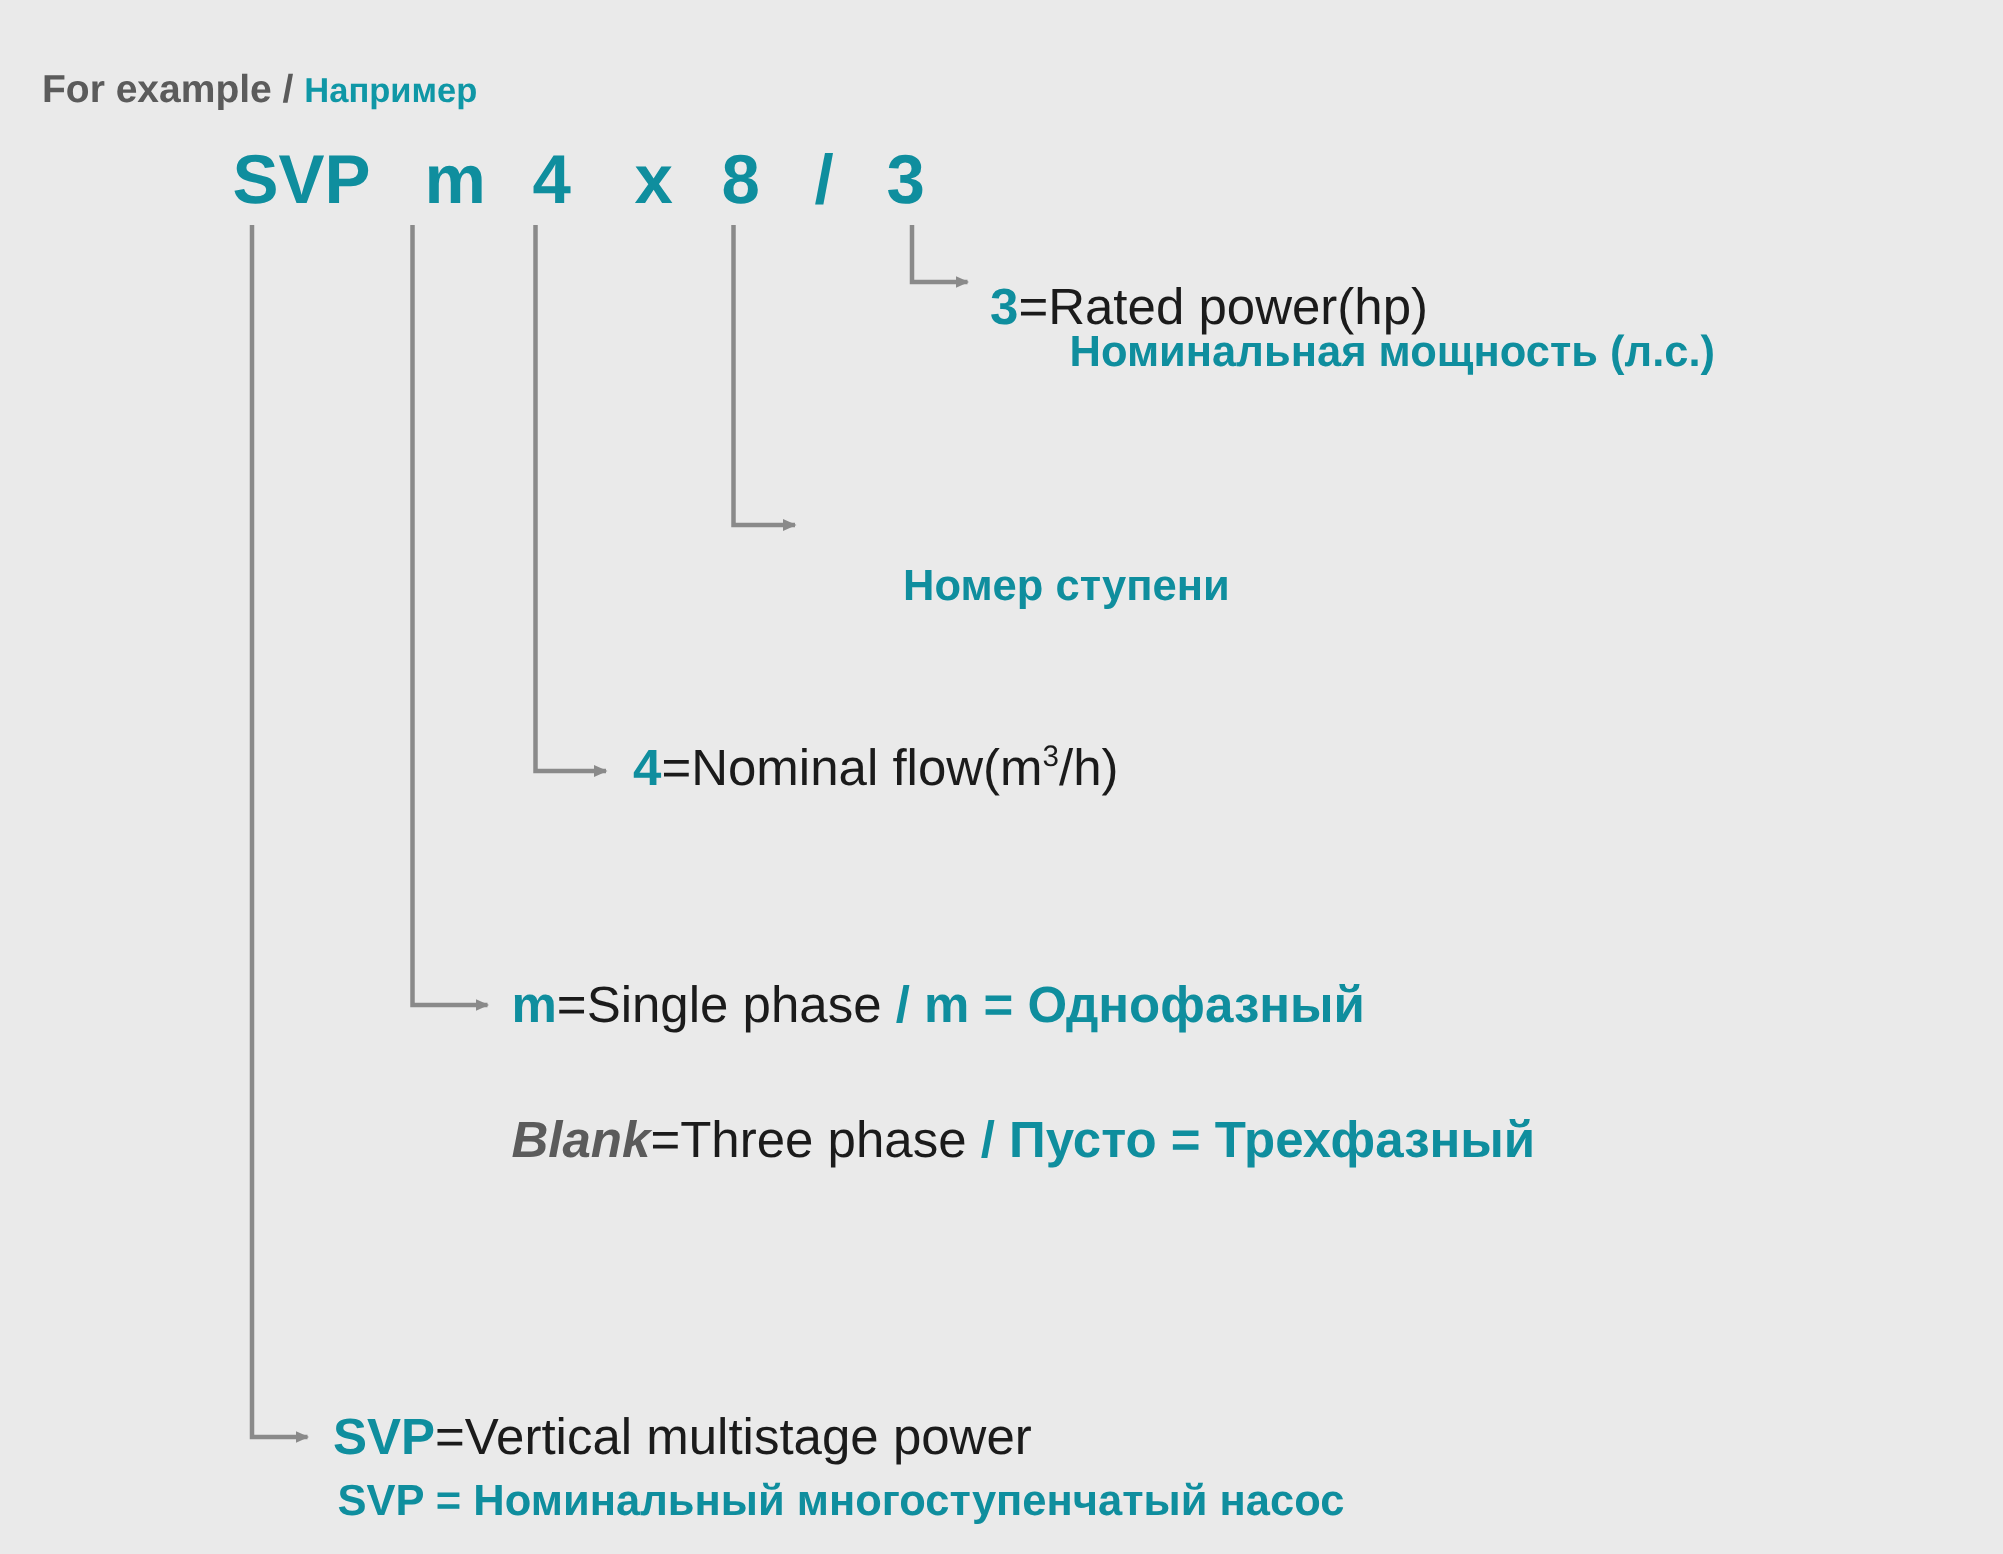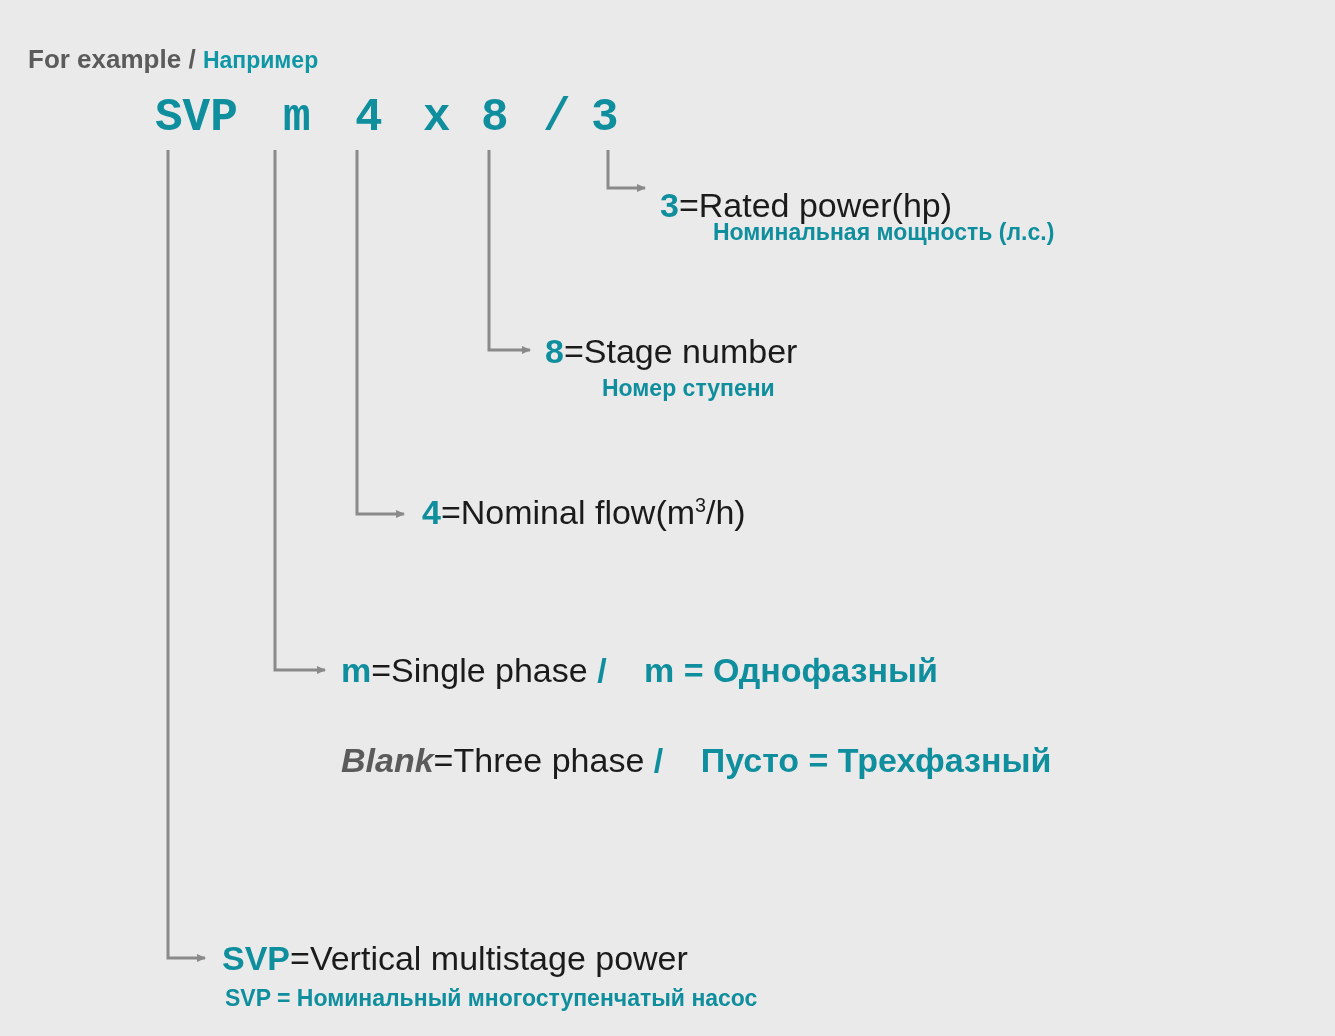--- a/index.html
+++ b/index.html
@@ -39,21 +39,20 @@
   #hdr .sep { color: #5b5b5b; font-weight: bold; }
   #hdr .ru { color: #0f97a6; font-weight: bold; font-size: 23px; }
 
   
   #code {
     left: 155px; top: 92px;
     font-size: 46px;
     font-weight: bold;
     color: #0f8e9e;
     letter-spacing: 0px;
-    font-family: Liberation Mono, monospace;
   }
   #code span { display: inline-block; }
   .c-svp { width: 128px; }
   .c-m   { width: 72px; }
   .c-4   { width: 68px; }
   .c-x   { width: 58px; }
   .c-8   { width: 62px; }
   .c-sl  { width: 48px; }
 
   
@@ -71,24 +70,23 @@
     font-weight: bold;
     font-style: italic;
   }
   .desc-en .slash {
     color: #0f8e9e;
     font-weight: bold;
   }
   .desc-en .inline-ru {
     color: #0f8e9e;
     font-weight: bold;
-    margin-left: 28px;
   }
   .desc-ru {
-    font-size: 23px;
+    font-size: 29px;
     color: #0f8e9e;
     font-weight: bold;
   }
   sup {
     font-size: 0.58em;
     vertical-align: super;
   }
 
   #b3-en { left: 660px; top: 170px; margin-top: 16px; }
   #b3-ru { left: 713px; top: 219px; }
@@ -139,23 +137,20 @@
 
   <div class="abs" id="code">
     <span class="c-svp">SVP</span><span class="c-m">m</span><span class="c-4">4</span><span class="c-x">x</span><span class="c-8">8</span><span class="c-sl">/</span><span>3</span>
   </div>
 
   <div class="abs desc-en" id="b3-en">
     <span class="key">3</span><span>=Rated power(hp)</span>
   </div>
   <div class="abs desc-ru" id="b3-ru">Номинальная мощность (л.с.)</div>
 
-  <div class="abs desc-en" id="b8-en">
-    <span class="key">8</span><span>=Stage number</span>
-  </div>
   <div class="abs desc-ru" id="b8-ru">Номер ступени</div>
 
   <div class="abs desc-en" id="b4-en">
     <span class="key">4</span><span>=Nominal flow(m</span><sup>3</sup><span>/h)</span>
   </div>
 
   <div class="abs desc-en" id="bm-en">
     <span class="key">m</span><span>=Single phase</span>
     <span class="slash">/</span>
     <span class="inline-ru">m = Однофазный</span>

